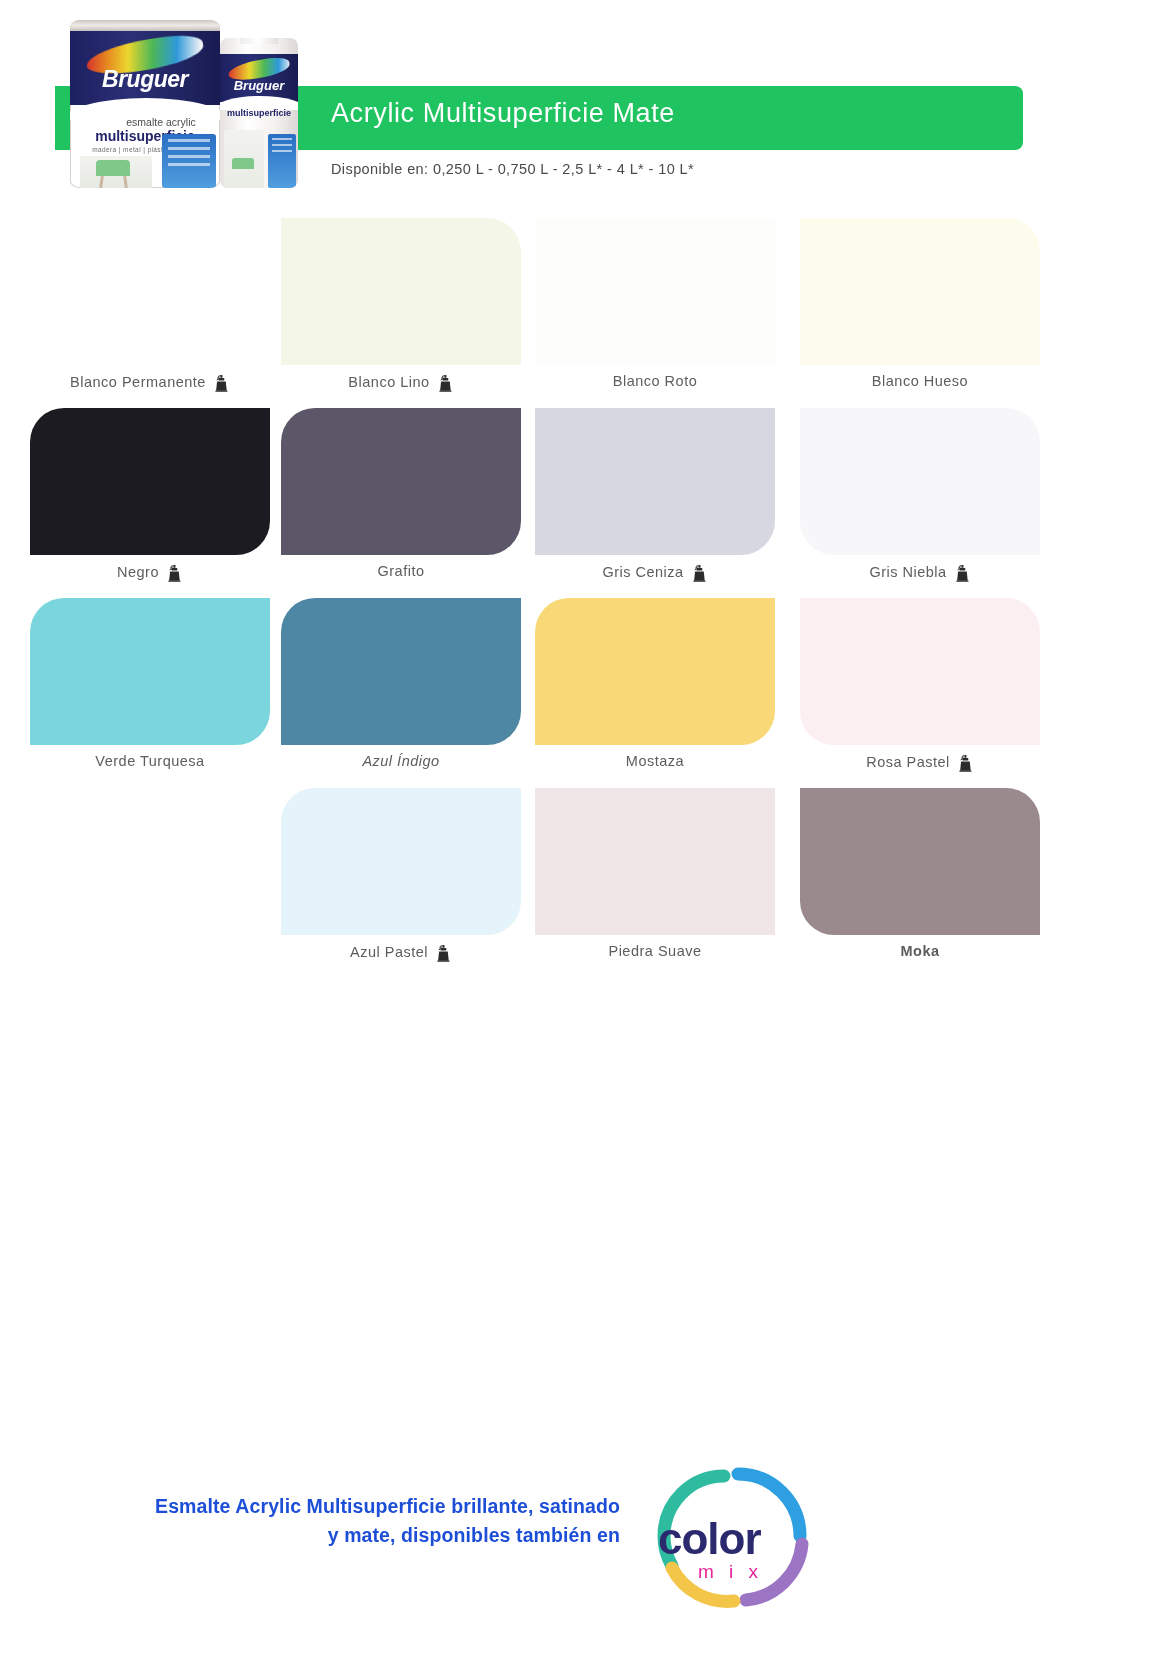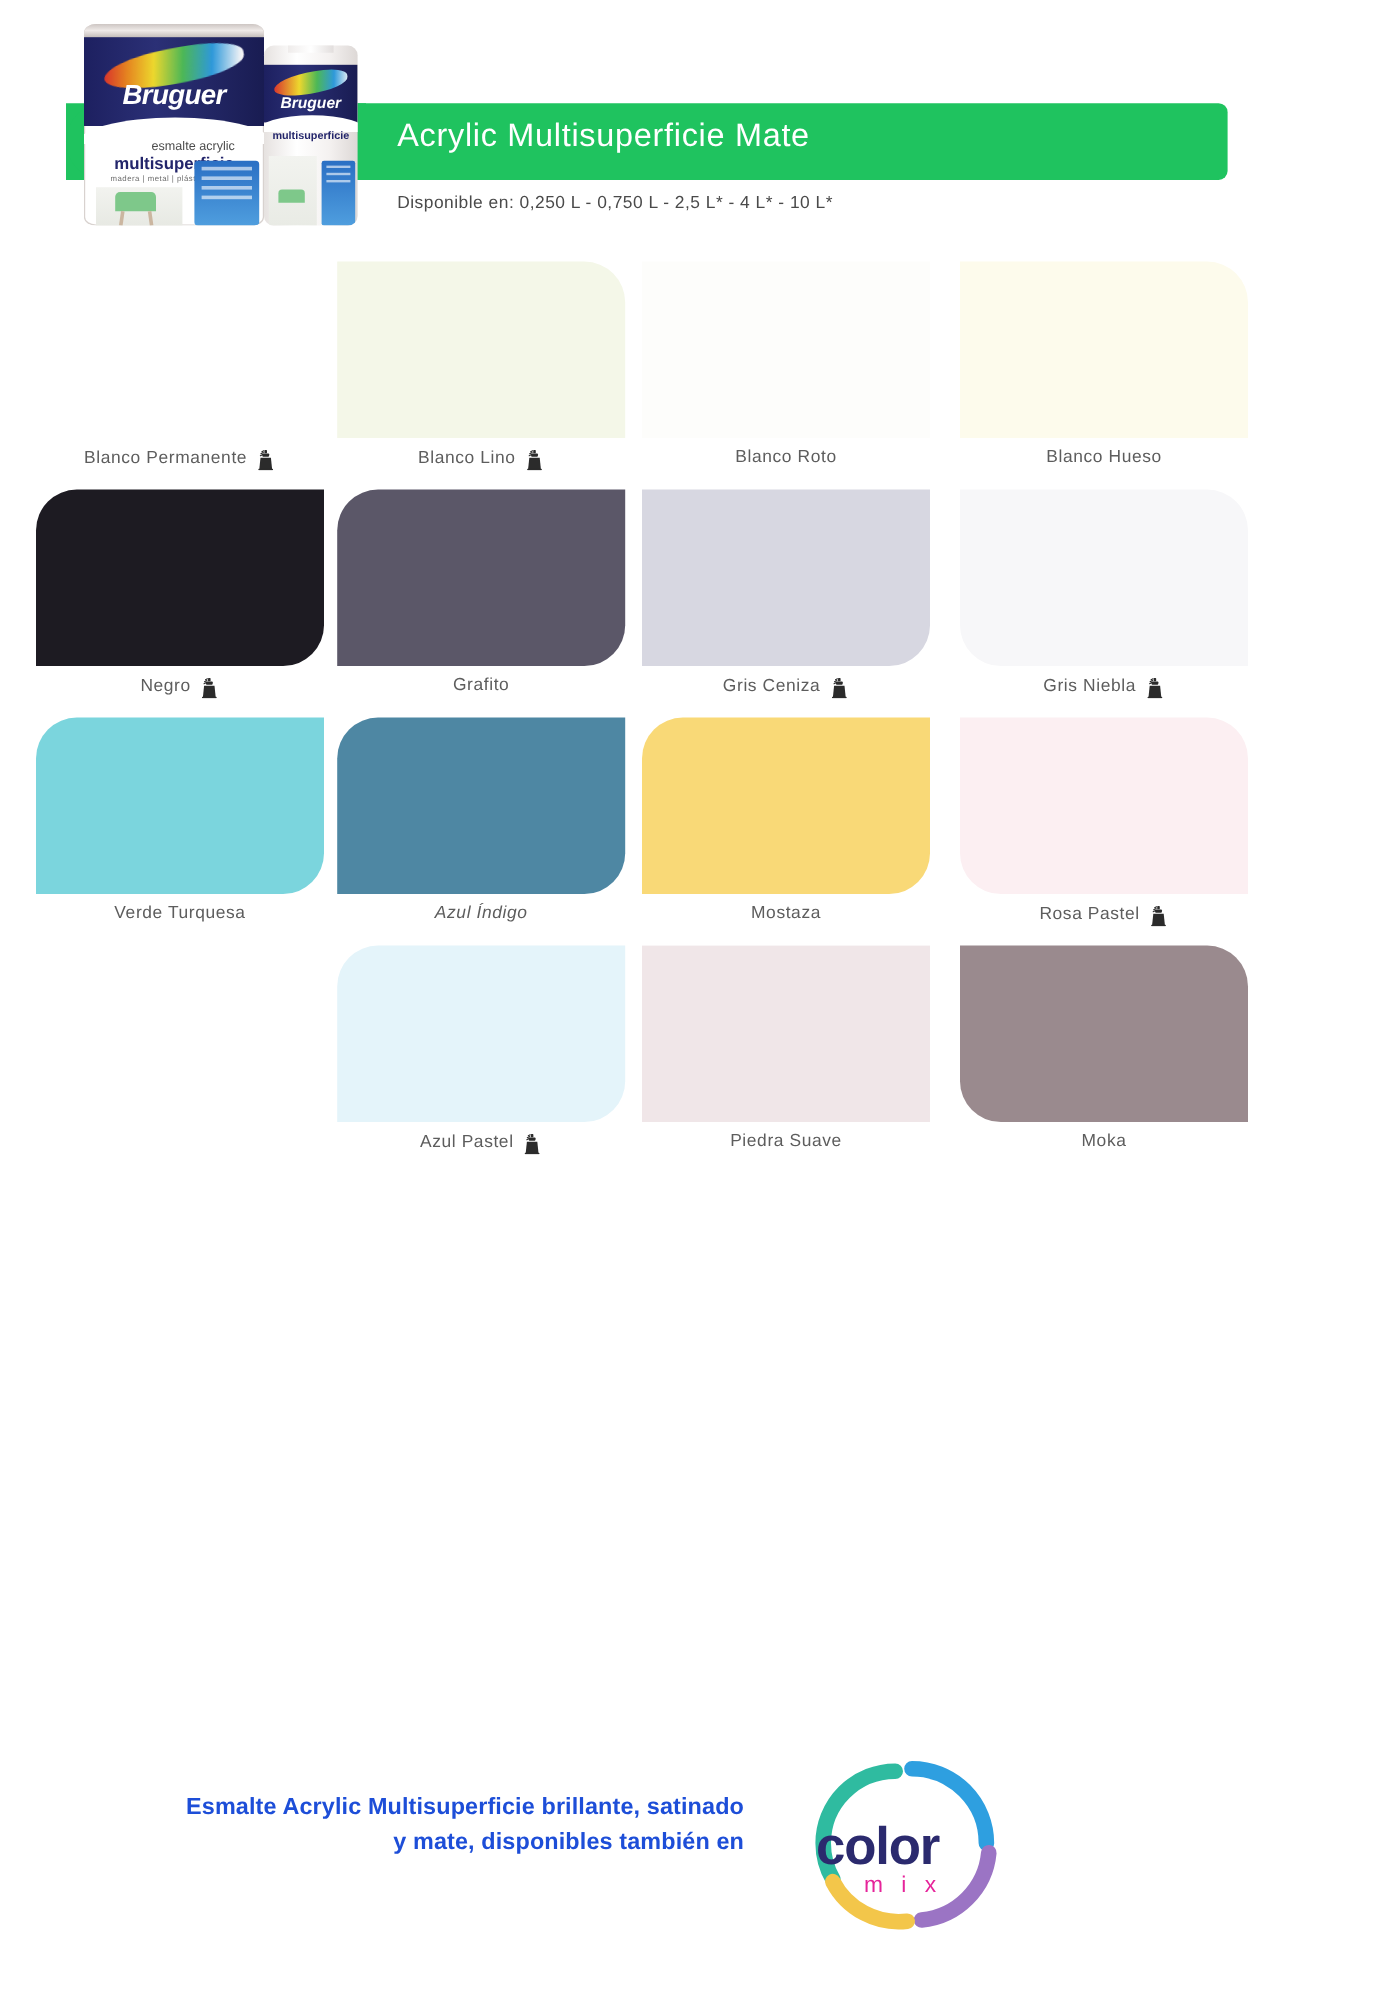--- a/index.html
+++ b/index.html
@@ -159,21 +159,21 @@
   .rc-tr-bl{ border-radius:0 34px 0 34px; }
   .rc-none { border-radius:0; }
 
   
   #footer { position:absolute; left:0; top:1470px; width:1166px; height:140px; }
   .footer-text {
     position:absolute; left:40px; top:22px; width:580px;
     text-align:right; color:#1d4ed8; font-size:19.5px; font-weight:bold;
     line-height:1.5; letter-spacing:.1px;
   }
-  .logo { position:absolute; left:628px; top:-8px; width:240px; height:148px; }
+  .logo { position:absolute; left:606px; top:-8px; width:240px; height:148px; }
   .logo .arcs { position:absolute; inset:0; }
   .logo .word {
     position:absolute; left:52px; top:52px;
     font-size:44px; font-weight:bold; color:#2b2a6e; letter-spacing:-1px;
     font-family:"Liberation Sans", sans-serif;
   }
   .logo .mix {
     position:absolute; left:92px; top:99px;
     font-size:19px; font-weight:normal; color:#e6249a; letter-spacing:5px;
   }
@@ -370,21 +370,21 @@
   <rect x="2.4" y="20.2" width="15" height="1.6" rx=".7" fill="#2b2b2b"></rect>
 </svg></span>
           </span></div>
       </div>
       <div class="cell" style="left: 535px;">
         <div class="chip rc-none" title="Piedra Suave" style="background: rgb(240, 230, 232);"></div>
         <div class="cap"><span class="wrap">
             <span>Piedra Suave</span>
           </span></div>
       </div>
-      <div class="cell" style="left: 800px;">
+      <div class="cell" style="left: 800px; font-weight: bold;">
         <div class="chip rc-tr-bl" title="Moka" style="background: rgb(154, 138, 142);"></div>
         <div class="cap"><span class="wrap">
             <span>Moka</span>
           </span></div>
       </div>
     </div>
   </div>
 
 <div id="footer">
   <div class="footer-text">

